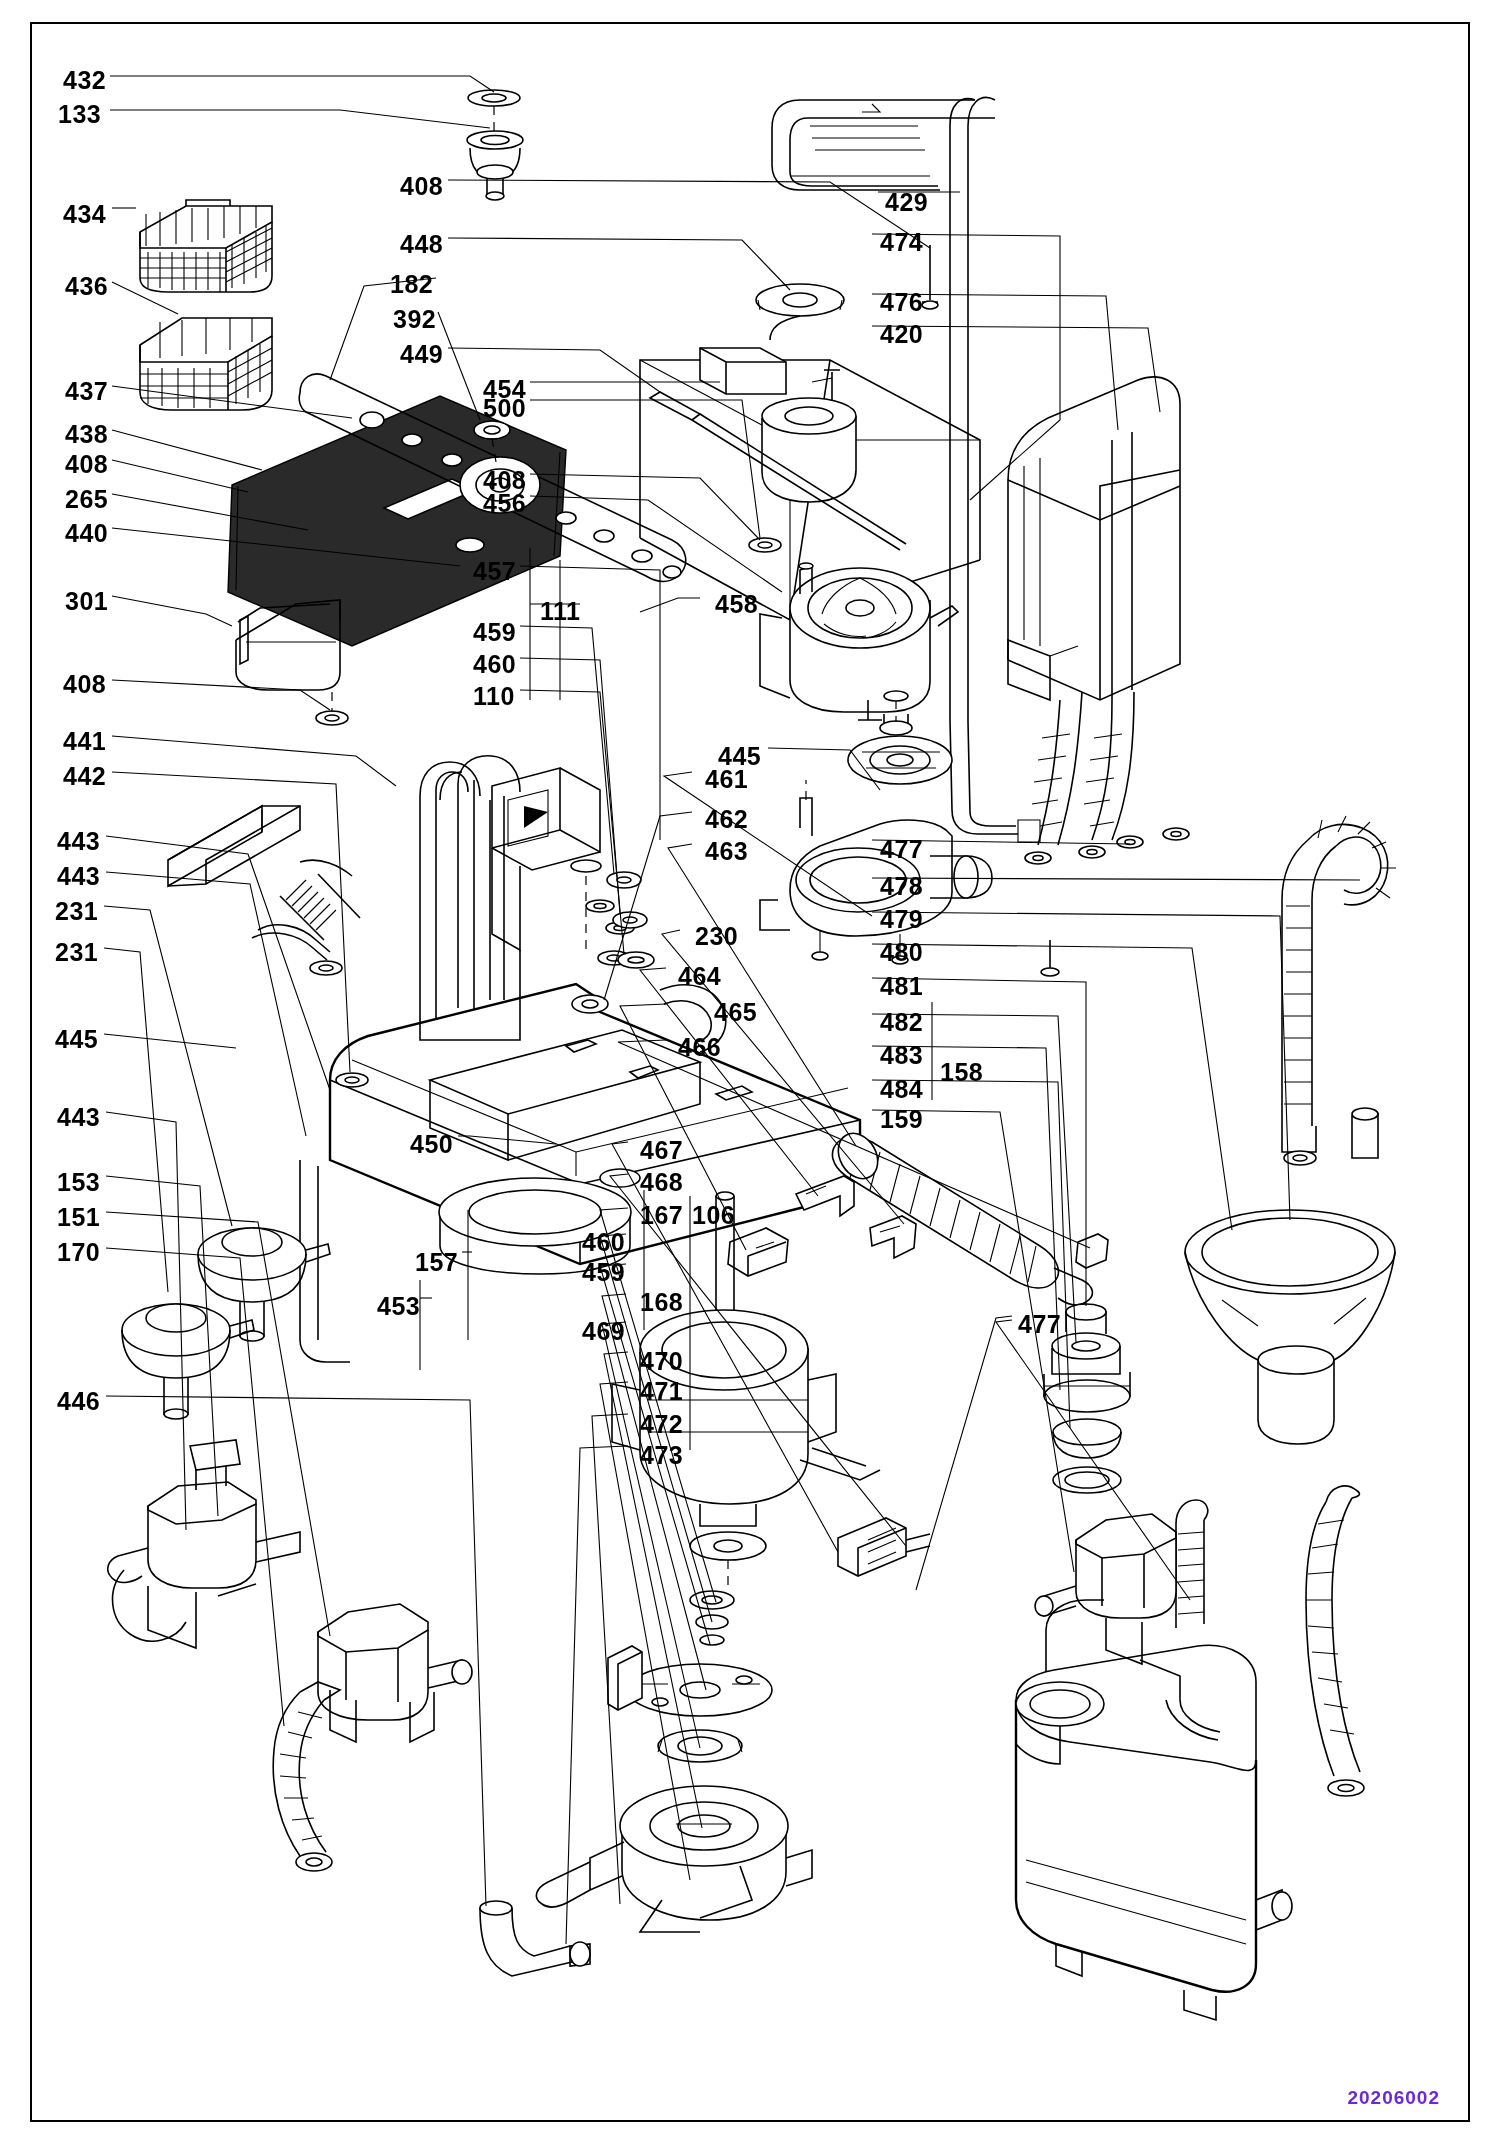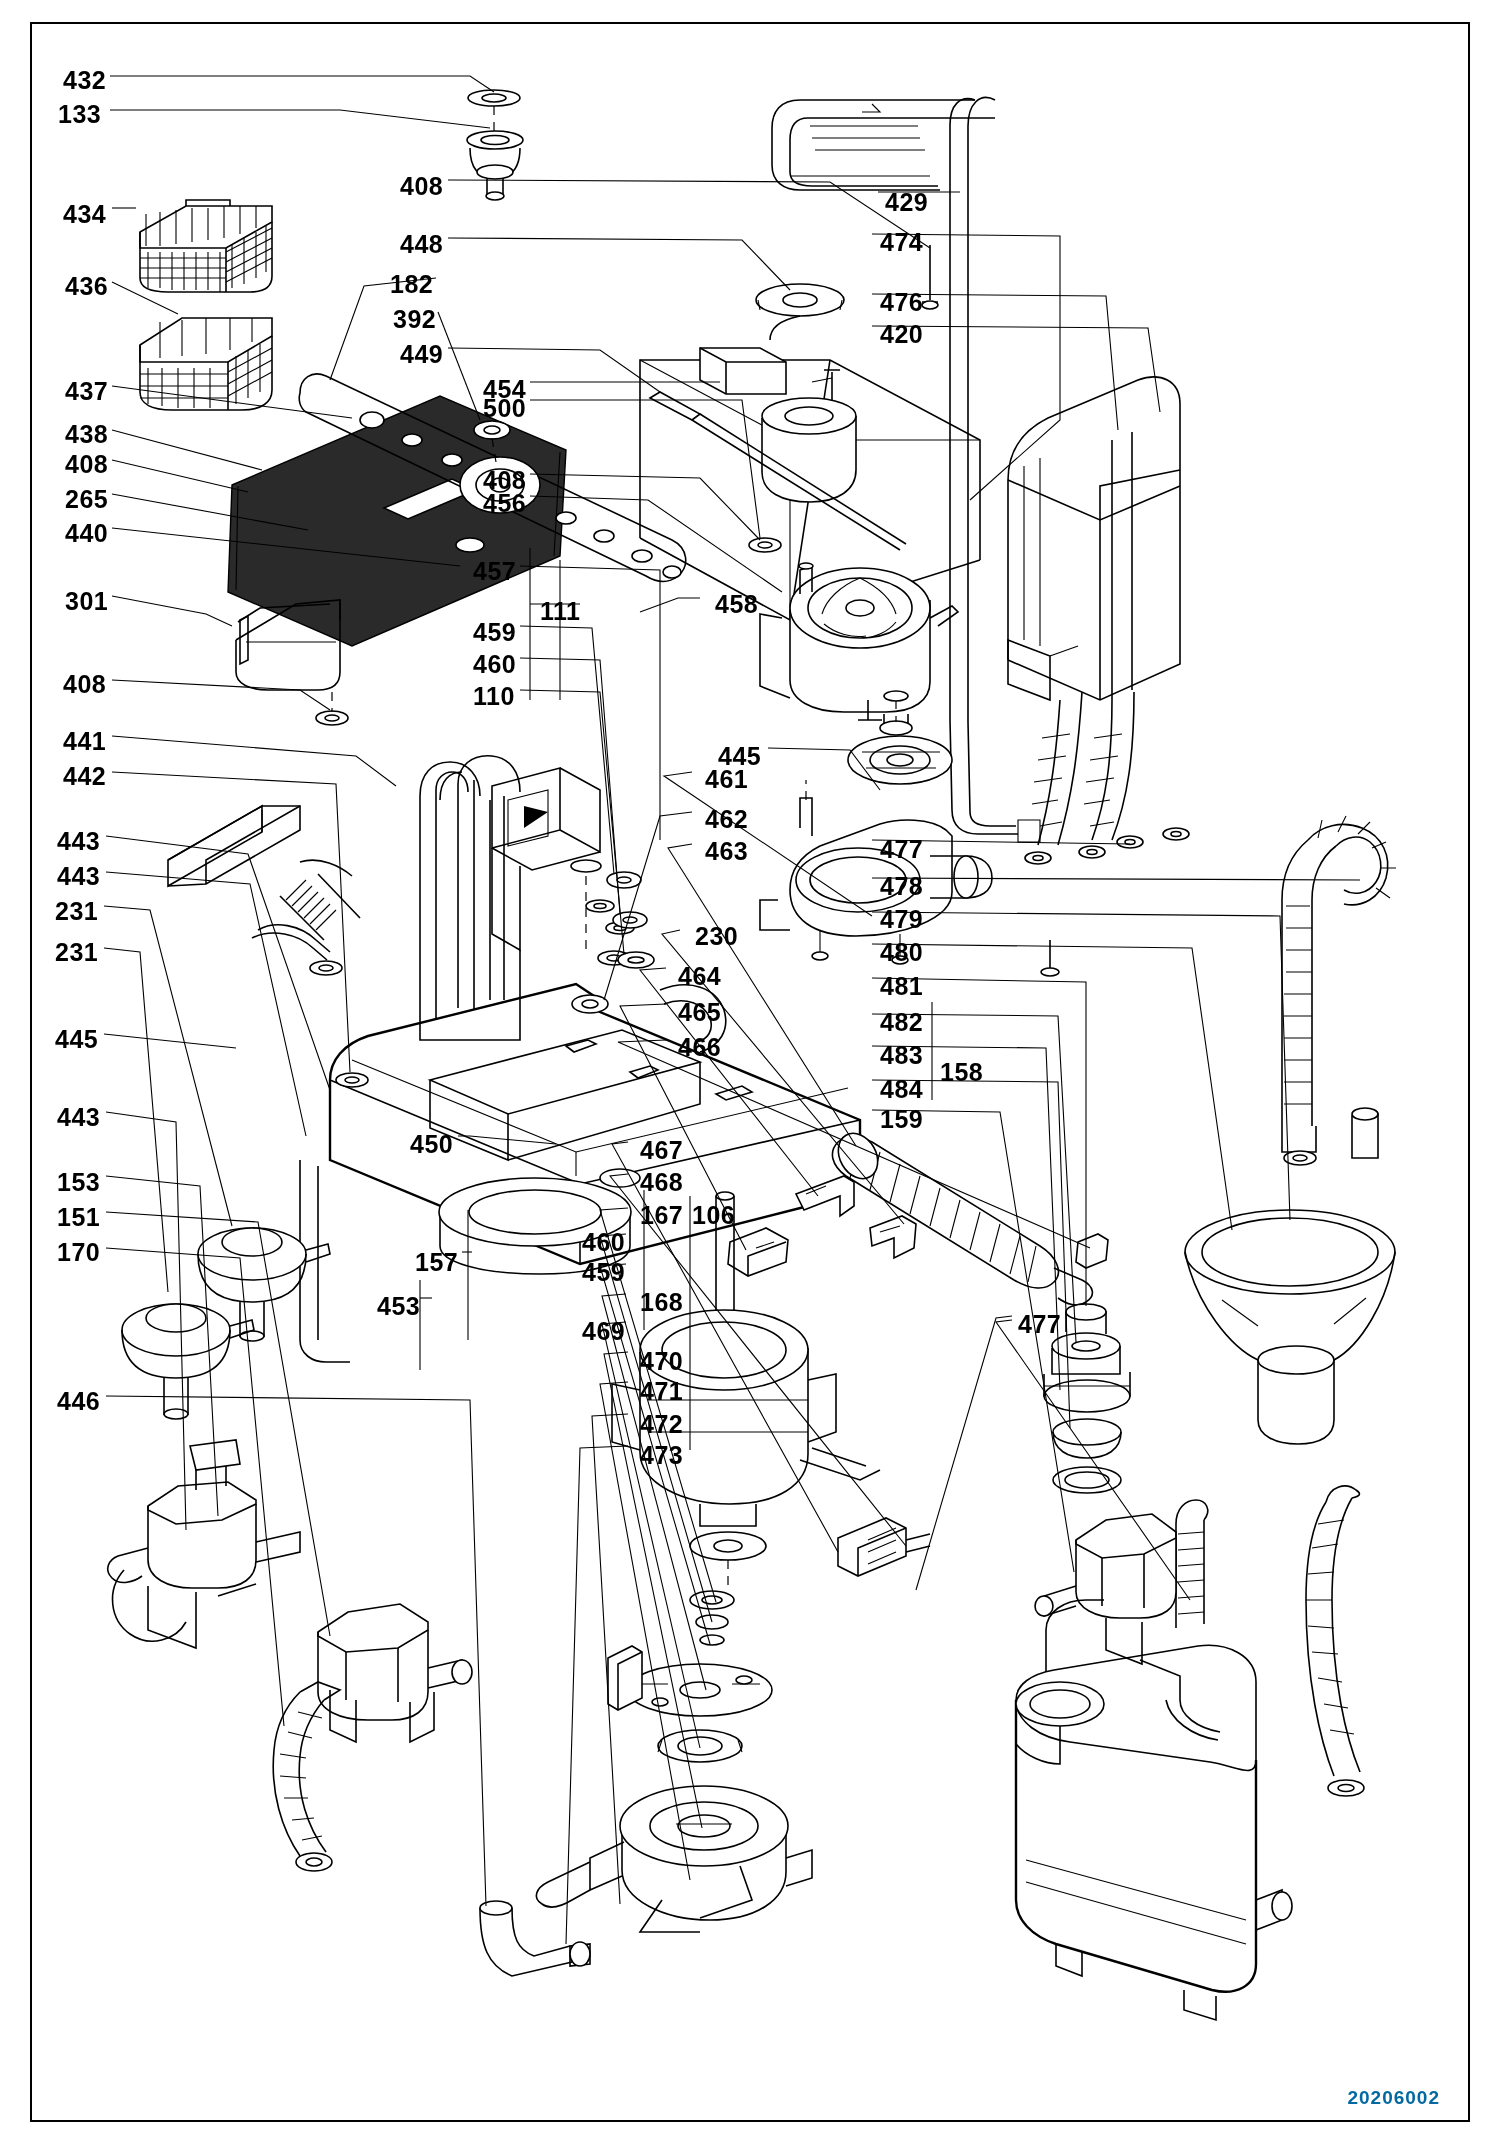--- a/index.html
+++ b/index.html
@@ -36,21 +36,21 @@
     white-space: nowrap;
   }
   .doc-id {
     position: absolute;
     right: 60px;
     bottom: 40px;
     font-family: "Liberation Sans", sans-serif;
     font-size: 19px;
     font-weight: bold;
     letter-spacing: 1px;
-    color: #0369a1;
+    color: #6d28d9;
   }
   #artwork {
     position: absolute;
     left: 0;
     top: 0;
     width: 1500px;
     height: 2149px;
     pointer-events: none;
   }
   #artwork line, #artwork polyline, #artwork path, #artwork rect,
@@ -667,21 +667,21 @@
       <div class="callout" style="left: 473px; top: 618px;">459</div>
       <div class="callout" style="left: 473px; top: 650px;">460</div>
       <div class="callout" style="left: 473px; top: 682px;">110</div>
       <div class="callout" style="left: 540px; top: 597px;">111</div>
       <div class="callout" style="left: 715px; top: 590px;">458</div>
       <div class="callout" style="left: 705px; top: 765px;">461</div>
       <div class="callout" style="left: 705px; top: 805px;">462</div>
       <div class="callout" style="left: 705px; top: 837px;">463</div>
       <div class="callout" style="left: 695px; top: 922px;">230</div>
       <div class="callout" style="left: 678px; top: 962px;">464</div>
-      <div class="callout" style="left: 678px; top: 998px;">465</div>
+      <div class="callout" style="left: 714px; top: 998px;">465</div>
       <div class="callout" style="left: 678px; top: 1033px;">466</div>
       <div class="callout" style="left: 410px; top: 1130px;">450</div>
       <div class="callout" style="left: 640px; top: 1136px; text-align: right;">467</div>
       <div class="callout" style="left: 640px; top: 1168px;">468</div>
       <div class="callout" style="left: 640px; top: 1201px;">167</div>
       <div class="callout" style="left: 692px; top: 1201px;">106</div>
       <div class="callout" style="left: 582px; top: 1228px;">460</div>
       <div class="callout" style="left: 582px; top: 1258px;">459</div>
       <div class="callout" style="left: 640px; top: 1288px;">168</div>
       <div class="callout" style="left: 582px; top: 1317px;">469</div>

